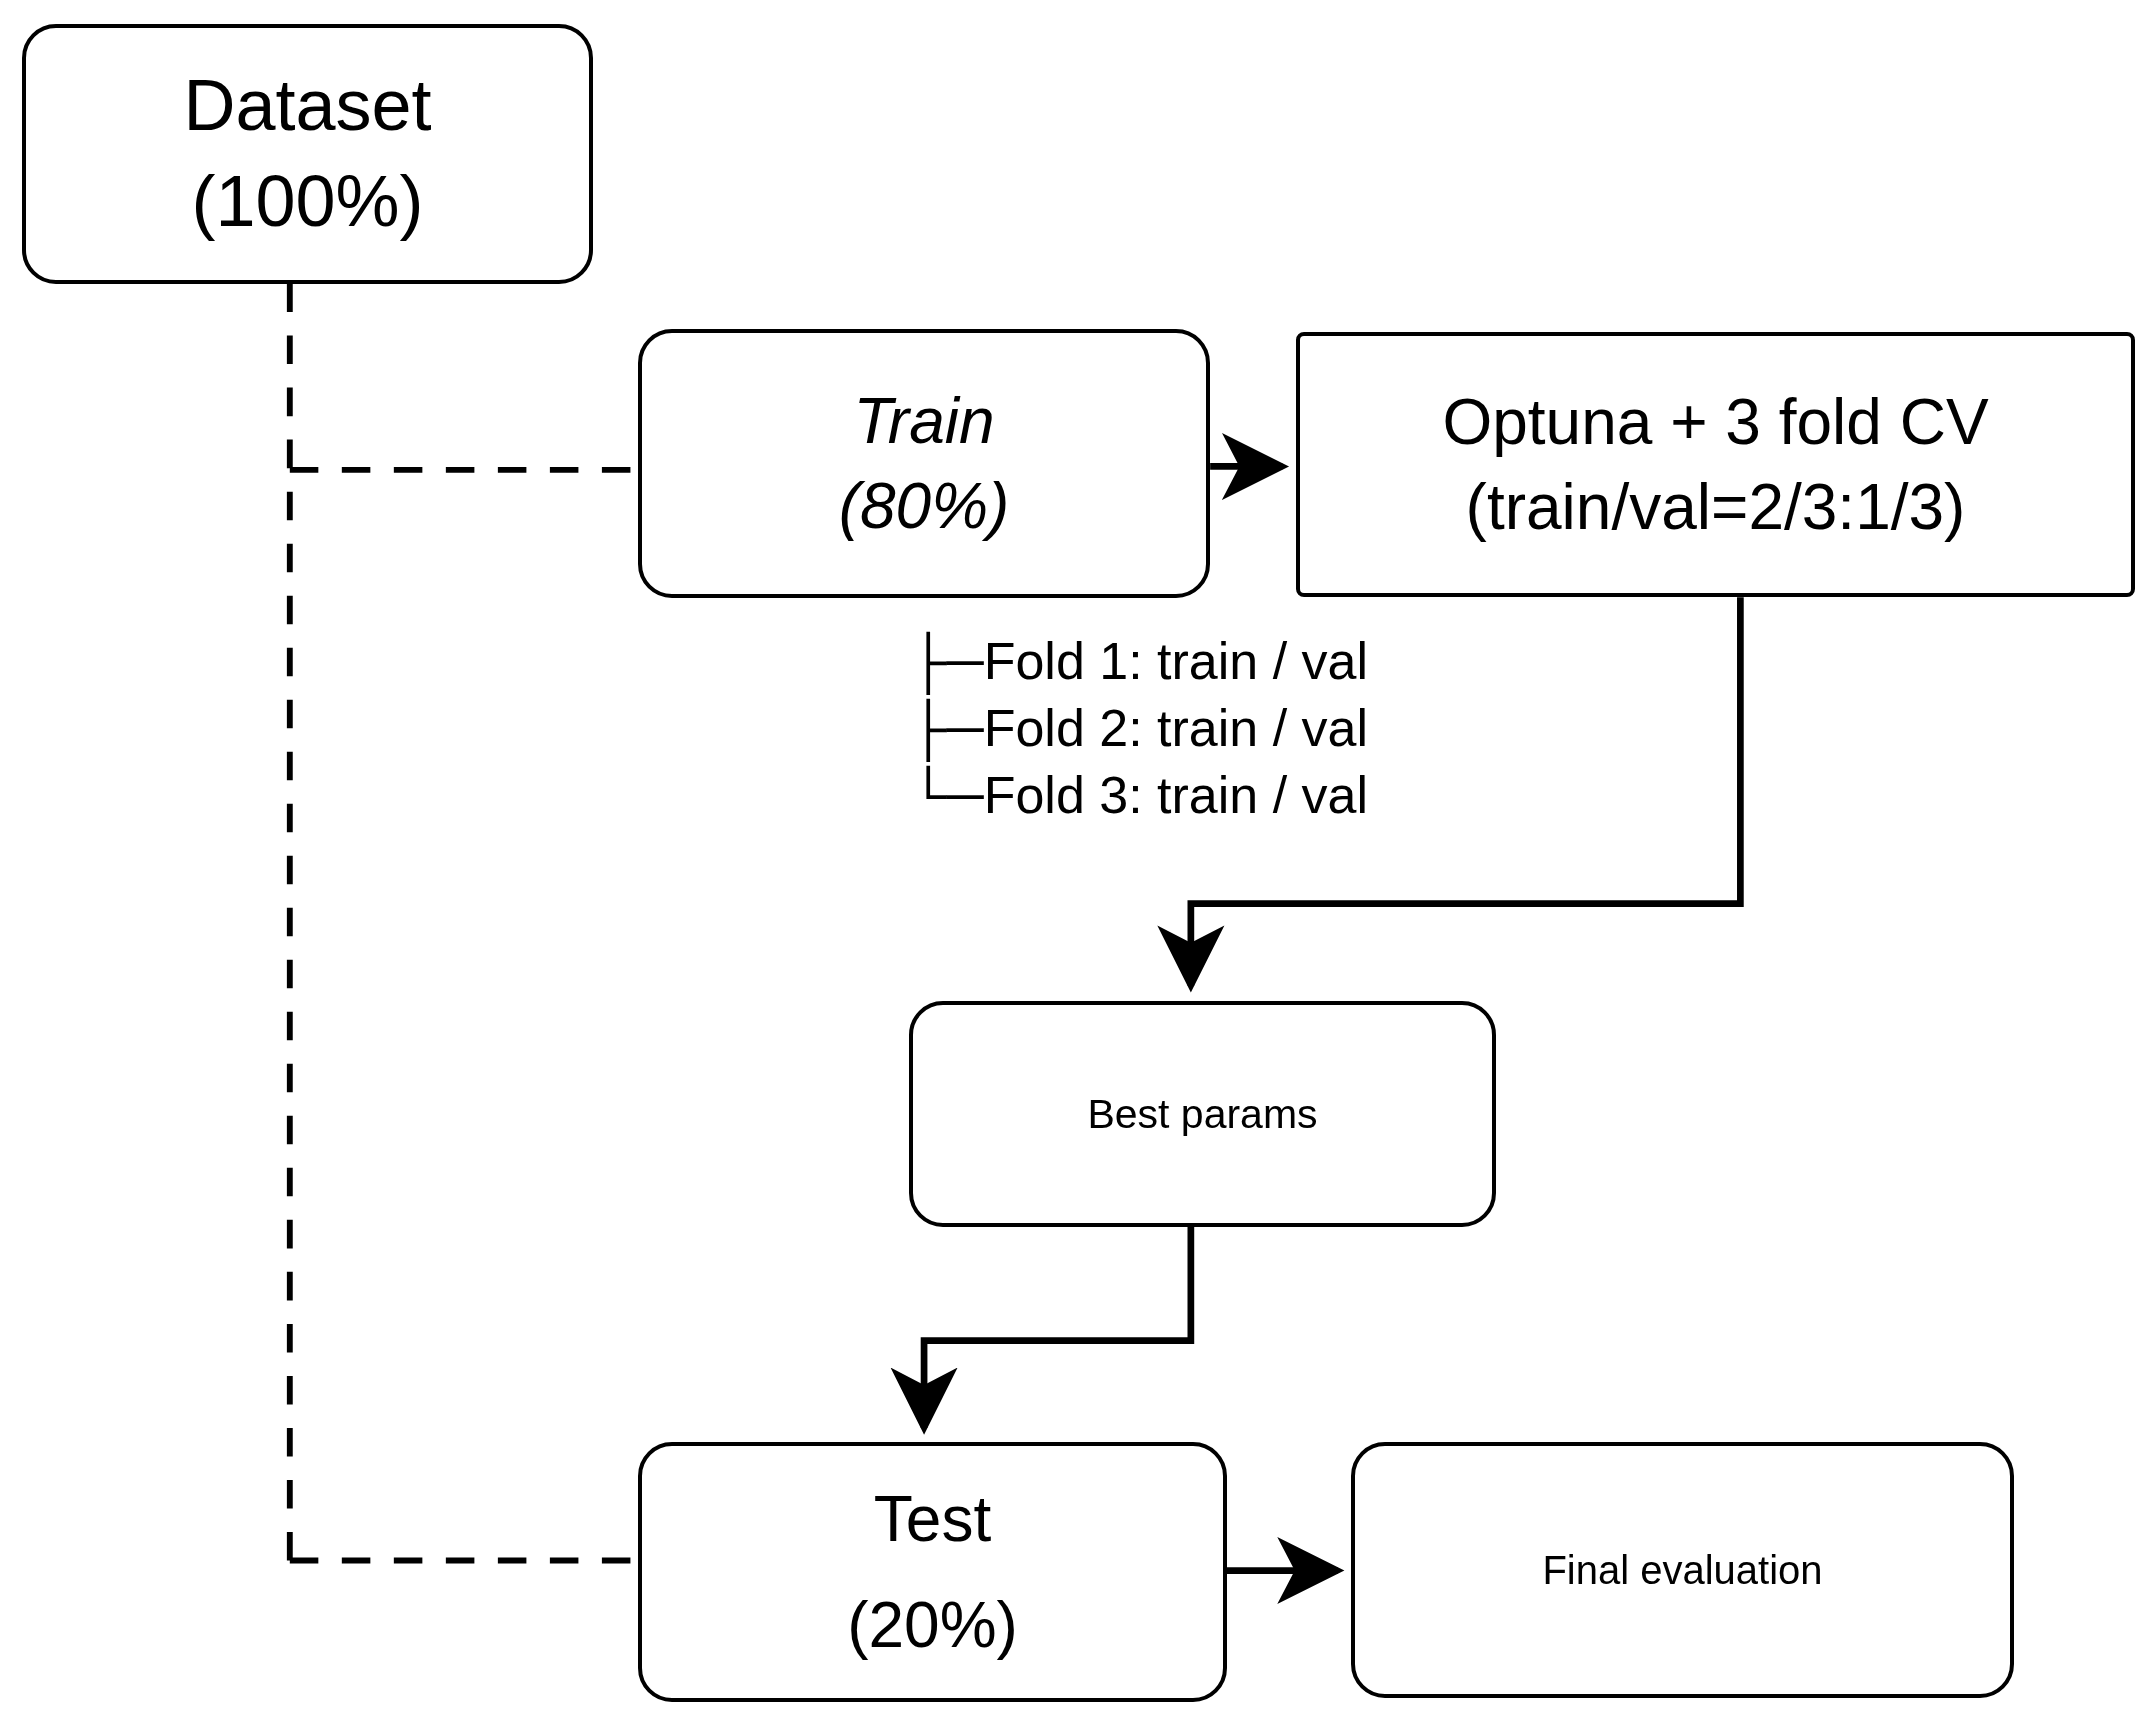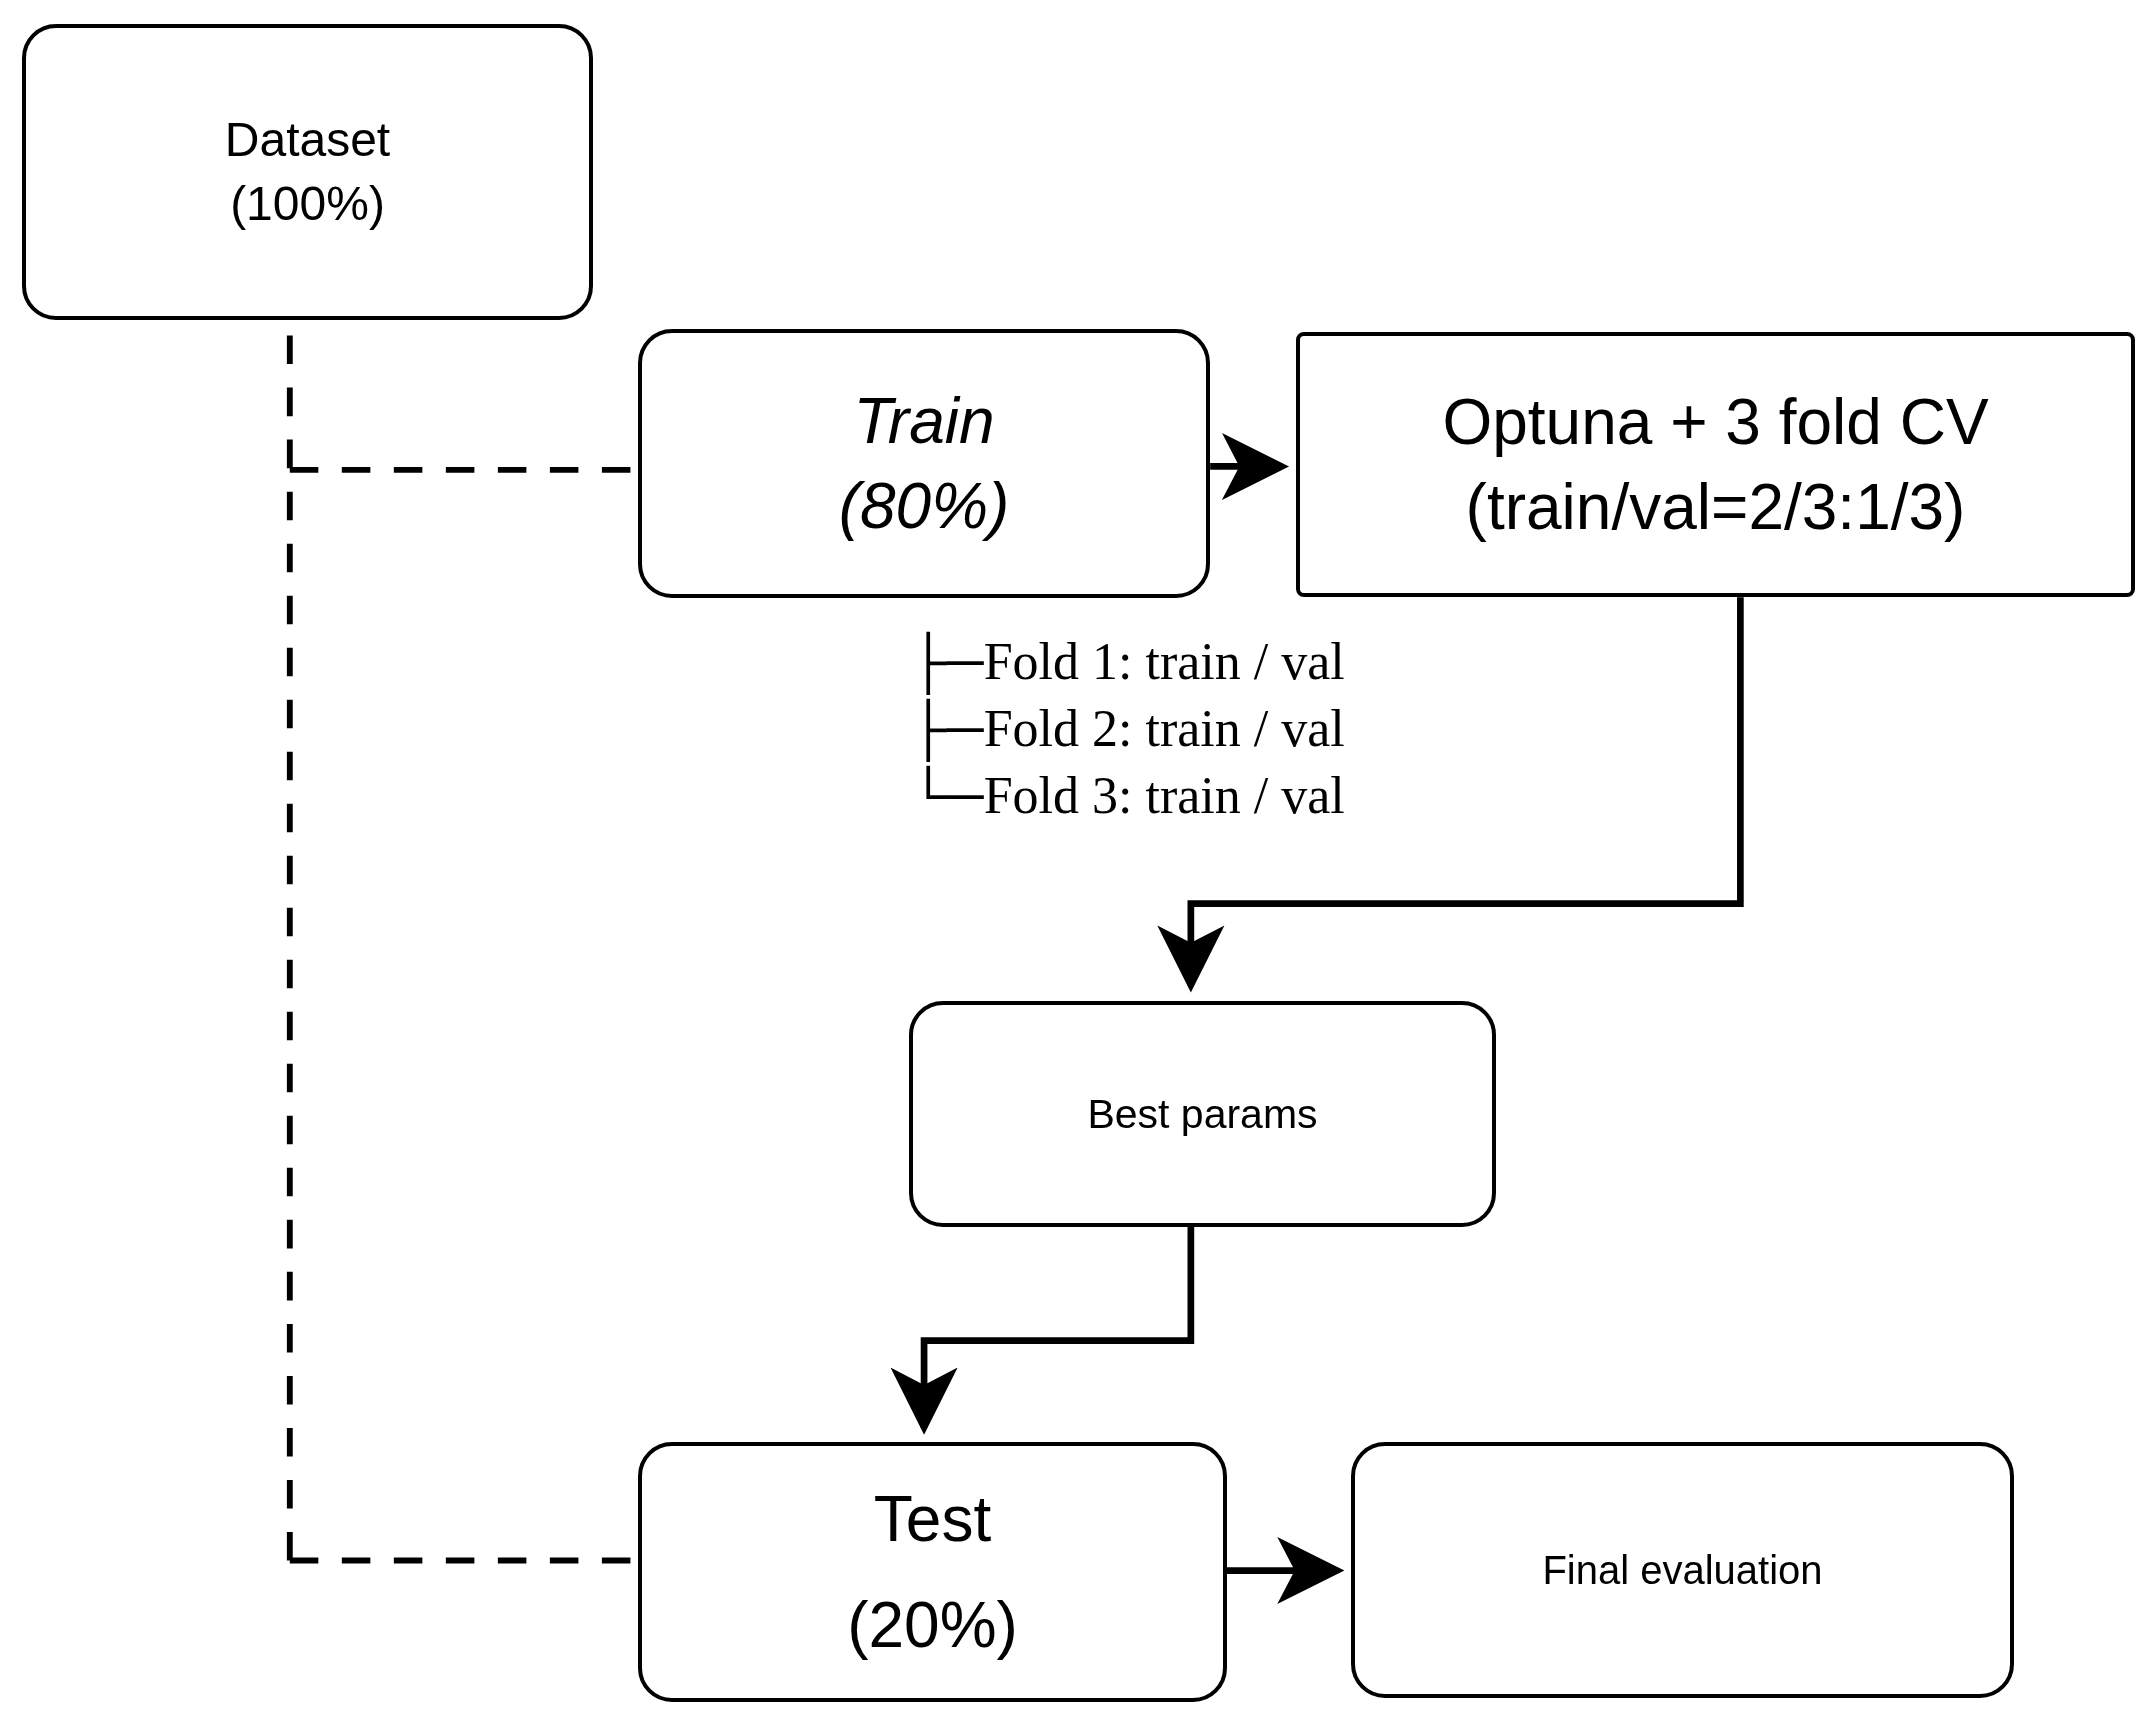--- a/index.html
+++ b/index.html
@@ -4,29 +4,29 @@
 <style>
   html,body{margin:0;padding:0;background:#ffffff;}
   body{width:2151px;height:1714px;position:relative;overflow:hidden;
        font-family:"Liberation Sans","DejaVu Sans",sans-serif;color:#000;}
   #canvas{position:absolute;inset:0;width:2151px;height:1714px;}
   .node{position:absolute;box-sizing:border-box;border:4.2px solid #000;
         border-radius:34px;background:#fff;display:flex;flex-direction:column;
         align-items:center;justify-content:center;text-align:center;
         line-height:1.32;color:#000;}
   .node .ln{display:block;white-space:nowrap;}
-  #node-dataset{left:22px;top:23.5px;width:571px;height:296px;font-size:48px;}
+  #node-dataset{left:22px;top:23.5px;width:571px;height:260px;font-size:72px;}
   #node-train{left:638px;top:329px;width:572px;height:269px;font-size:64px;font-style:italic;}
   #node-optuna{left:1296px;top:332px;width:839px;height:265px;font-size:64px;border-radius:8px;}
   #node-best{left:909px;top:1001px;width:587px;height:226px;font-size:41px;}
   #node-test{left:638px;top:1442px;width:589px;height:260px;font-size:64px;gap:22px;}
   #node-final{left:1351px;top:1442px;width:663px;height:256px;font-size:40px;}
   .folds{position:absolute;left:910px;top:628px;font-size:52px;line-height:67px;
          white-space:nowrap;color:#000;}
-  .fold-row{display:block;height:67px;font-family:Liberation Serif, serif;}
+  .fold-row{display:block;height:67px;}
   svg.lines{position:absolute;left:0;top:0;width:2151px;height:1714px;
             pointer-events:none;overflow:visible;}
 </style>
 </head>
 <body>
 
 <div id="canvas">
 
   <svg class="lines" viewBox="0 0 2563 2043" xmlns="http://www.w3.org/2000/svg">
     <defs>

